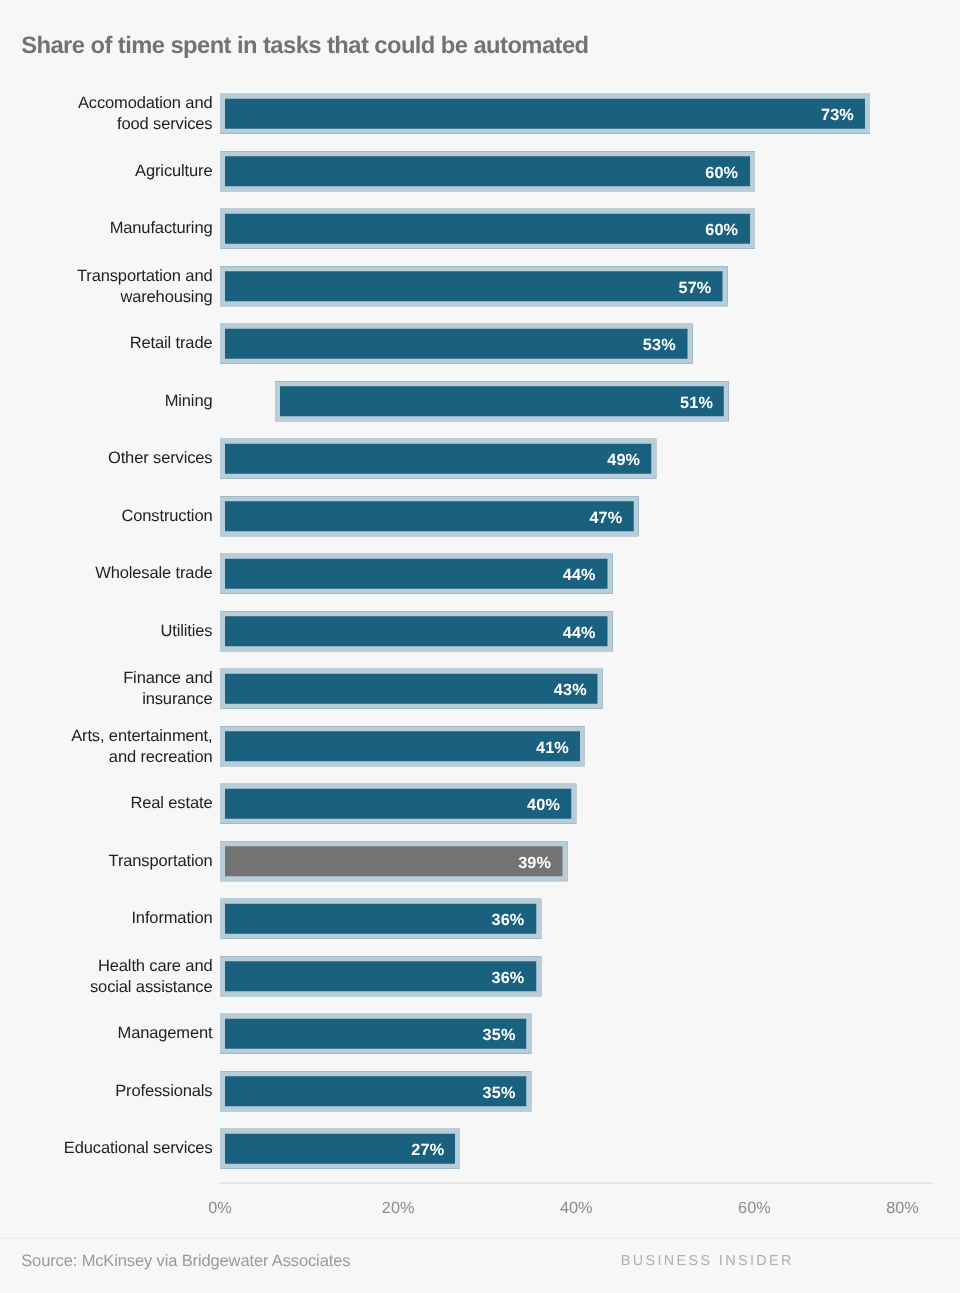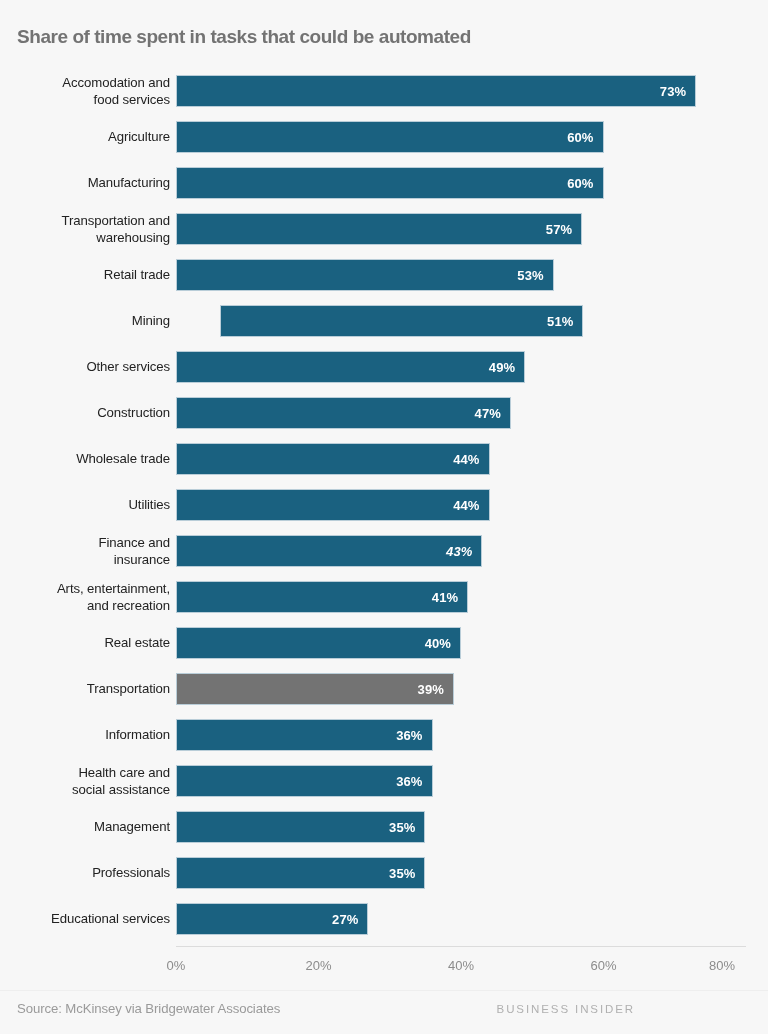--- a/index.html
+++ b/index.html
@@ -71,21 +71,21 @@
     left: 176px;
     top: 7px;
     height: 32px;
     width: 570px;
   }
 
   .bar {
     position: relative;
     height: 32px;
     background: #1a6180;
-    border: 1px solid #a3a3a3;
+    border: 4px solid #a3a3a3;
     box-sizing: border-box;
     display: flex;
     align-items: center;
     justify-content: flex-end;
   }
 
   .bar-value {
     font-size: 13px;
     font-weight: bold;
     color: #ffffff;
@@ -241,21 +241,21 @@
         <div class="bar-track">
           <div class="bar" style="width: 313.5px; background: rgb(26, 97, 128); border-color: rgb(185, 205, 216);">
             <span class="bar-value">44%</span>
           </div>
         </div>
       </div>
       <div class="bar-row">
         <div class="cat-label">Finance and
 insurance</div>
         <div class="bar-track">
-          <div class="bar" style="width: 306.375px; background: rgb(26, 97, 128); border-color: rgb(185, 205, 216); font-style: italic;">
+          <div class="bar" style="width: 306.375px; background: rgb(26, 97, 128); border-color: rgb(185, 205, 216);">
             <span class="bar-value">43%</span>
           </div>
         </div>
       </div>
       <div class="bar-row">
         <div class="cat-label">Arts, entertainment,
 and recreation</div>
         <div class="bar-track">
           <div class="bar" style="width: 292.125px; background: rgb(26, 97, 128); border-color: rgb(185, 205, 216);">
             <span class="bar-value">41%</span>

